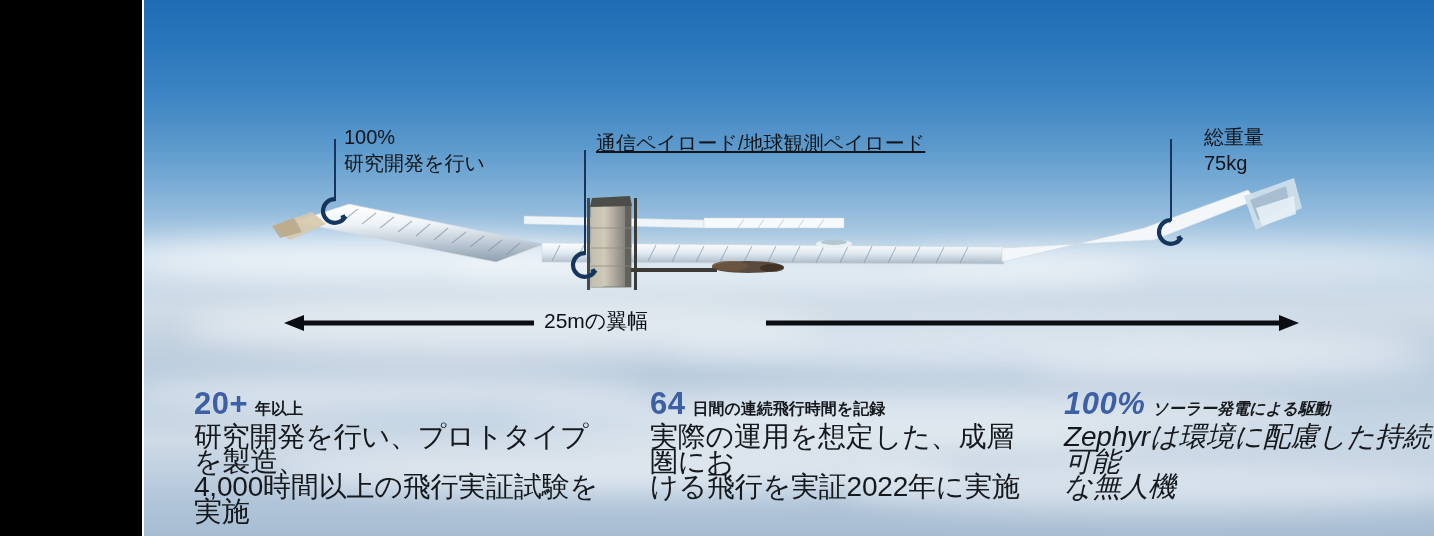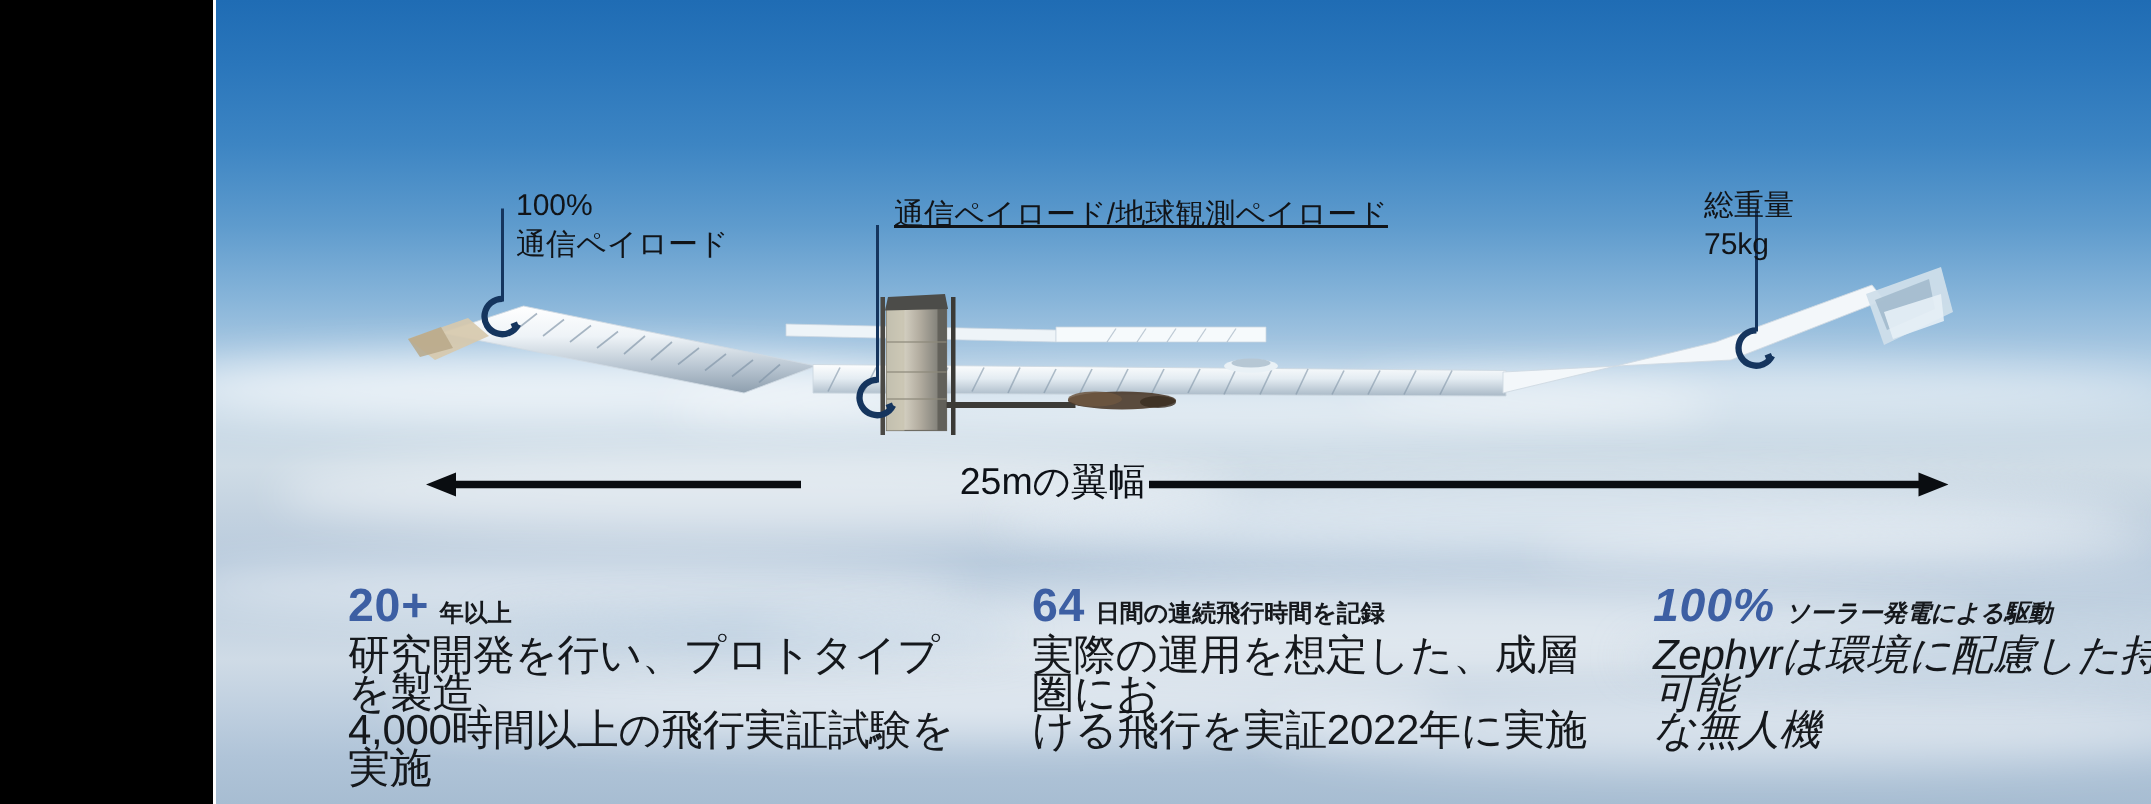--- a/index.html
+++ b/index.html
@@ -81,26 +81,26 @@
     line-height: 26px;
     white-space: nowrap;
     font-family: "Liberation Sans", "DejaVu Sans", sans-serif;
   }
 
   
   #dim { position: absolute; left: 140px; top: 308px; width: 1015px; height: 36px; }
   #dim svg { display:block; }
   #dim-label {
     position: absolute; left: 400px; top: 306px; width: 220px;
-    text-align: right; font-size: 25px; color: #0d1117; line-height: 30px;
+    text-align: left; font-size: 21px; color: #0d1117; line-height: 30px;
     white-space: nowrap;
   }
 
   
-  .stat { position: absolute; top: 388px; margin-left: 38px; }
+  .stat { position: absolute; top: 388px; }
   .stat-head { white-space: nowrap; line-height: 1; margin-bottom: 5px; }
   .stat-num {
     font-size: 31px; font-weight: bold; color: #3d5fa3;
     letter-spacing: .5px; vertical-align: baseline;
   }
   .stat-unit {
     font-size: 16px; font-weight: bold; color: #15181c;
     margin-left: 7px; vertical-align: baseline;
   }
   .stat-body {
@@ -255,42 +255,42 @@
 
     <div class="leader" style="left:190px; top:139px; height:62px;"></div>
     <div class="marker" style="left:176px; top:196px;">
       <svg viewBox="0 0 30 30">
         <path d="M15 3.2 A11.8 11.8 0 1 0 25.4 20.2" fill="none" stroke="#15355e" stroke-width="4.2" stroke-linecap="butt"></path>
         <path d="M25.4 20.2 L21.2 21.9" fill="none" stroke="#15355e" stroke-width="4.2" stroke-linecap="butt"></path>
       </svg>
     </div>
     <div class="callout-text" style="left:200px; top:124px;">
       <div>100%</div>
-      <div>通信ペイロード</div>
+      <div>研究開発を行い</div>
     </div>
 
     <div class="leader" style="left:440px; top:150px; height:105px;"></div>
     <div class="marker" style="left:426px; top:250px;">
       <svg viewBox="0 0 30 30">
         <path d="M15 3.2 A11.8 11.8 0 1 0 25.4 20.2" fill="none" stroke="#15355e" stroke-width="4.2" stroke-linecap="butt"></path>
         <path d="M25.4 20.2 L21.2 21.9" fill="none" stroke="#15355e" stroke-width="4.2" stroke-linecap="butt"></path>
       </svg>
     </div>
     <div class="callout-text" style="left:452px; top:130px;text-decoration:underline;">
       <div>通信ペイロード/地球観測ペイロード</div>
     </div>
 
     <div class="leader" style="left:1026px; top:139px; height:82px;"></div>
     <div class="marker" style="left:1012px; top:217px;">
       <svg viewBox="0 0 30 30">
         <path d="M15 3.2 A11.8 11.8 0 1 0 25.4 20.2" fill="none" stroke="#15355e" stroke-width="4.2" stroke-linecap="butt"></path>
         <path d="M25.4 20.2 L21.2 21.9" fill="none" stroke="#15355e" stroke-width="4.2" stroke-linecap="butt"></path>
       </svg>
     </div>
-    <div class="callout-text" style="left:992px; top:124px;">
+    <div class="callout-text" style="left:1060px; top:124px;">
       <div>総重量</div>
       <div>75kg</div>
     </div>
 
     <div id="dim">
       <svg width="1015" height="36" viewBox="0 0 1015 36">
         <g fill="#0a0d11" stroke="#0a0d11">
 
           <polygon points="0,15 20,7 20,23" stroke="none"></polygon>
 

